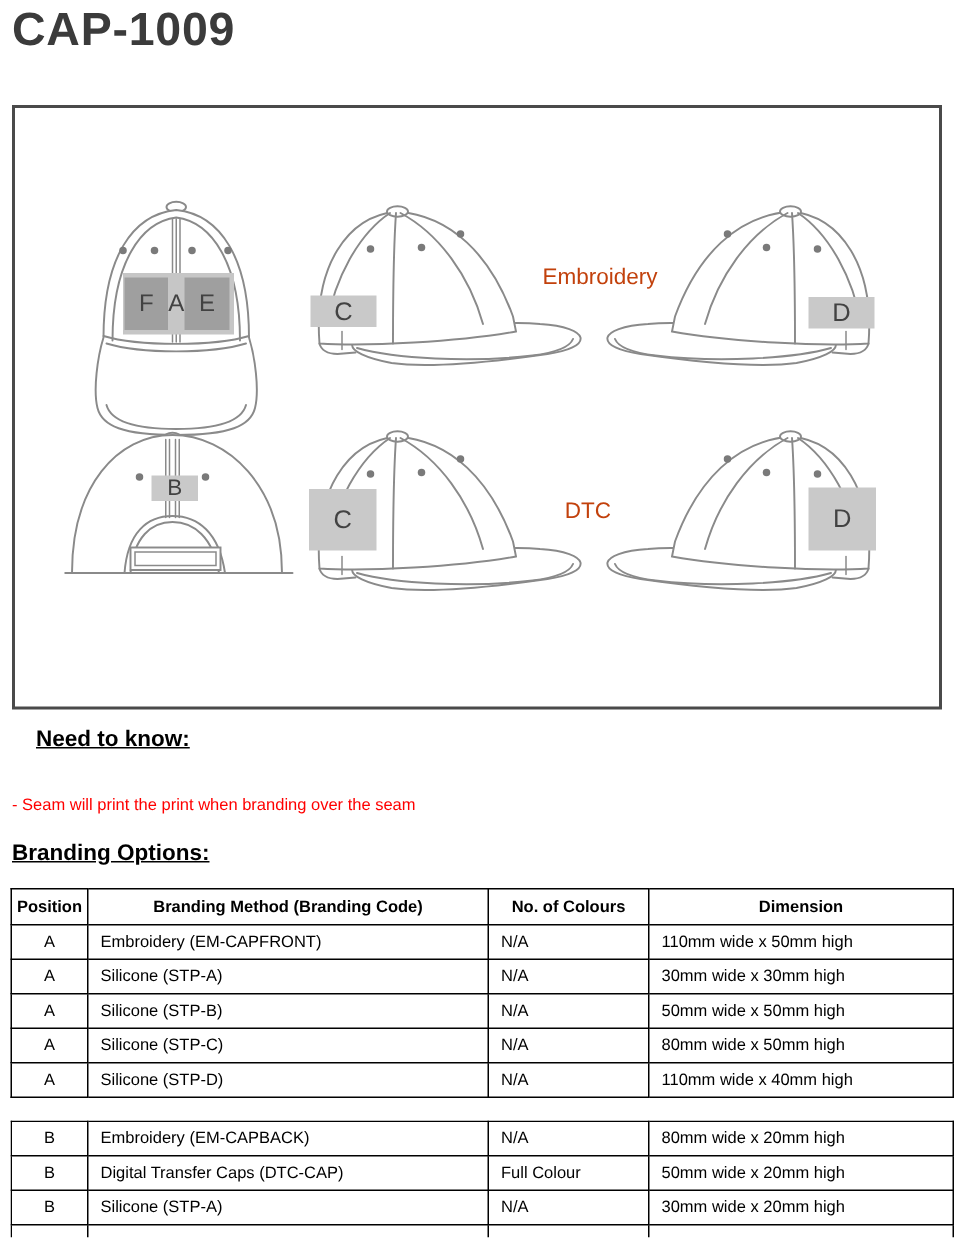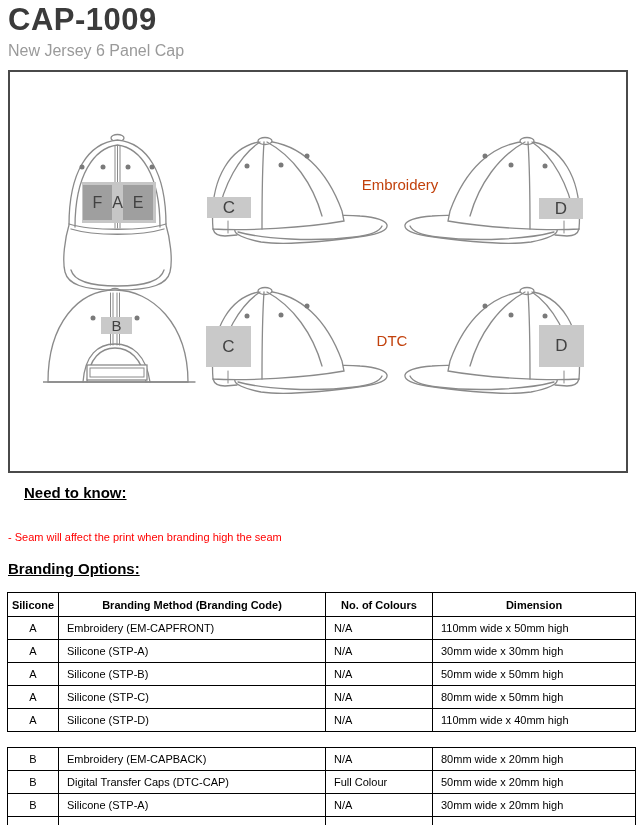--- a/index.html
+++ b/index.html
@@ -33,21 +33,20 @@
   #table1{top:592px;}
   .tbl2-wrap{position:absolute;left:7px;top:747px;width:630px;height:78px;overflow:hidden;}
   #table2{position:static;}
 </style>
 </head>
 <body>
 
 <div id="page">
 
   <div class="title">CAP-1009</div>
-  <div class="subtitle">New Jersey 6 Panel Cap</div>
 
   <div class="diagram-box">
 
     <svg class="cap-svg" style="left:52px;top:48px" width="112" height="172" viewBox="0 0 112 172">
       <g stroke="#8a8a8a" stroke-width="1.3" fill="#fff" stroke-linecap="round">
         <ellipse cx="55.5" cy="18" rx="6.5" ry="3.5"></ellipse>
         <path d="M55.5,20 C26,23 7,52 7,105 C3,118 0,140 3,152 C6,164 20,170 55.5,170 C91,170 105,164 108,152 C111,140 108,118 104,105 C104,52 85,23 55.5,20 Z"></path>
         <path d="M13,107 C13,55 32,28 55.5,25 C79,28 98,55 98,107" fill="none"></path>
         <path d="M7,104 C30,111 81,111 104,104" fill="none"></path>
         <path d="M9,109 C32,116 79,116 102,109" fill="none"></path>
@@ -171,34 +170,34 @@
 
     <div class="pos-label big" style="left:197px;top:125px;width:44px;height:21px;">C</div>
     <div class="pos-label big" style="left:529px;top:126px;width:44px;height:21px;">D</div>
 
     <div class="pos-label big" style="left:196px;top:254px;width:45px;height:41px;">C</div>
     <div class="pos-label big" style="left:529px;top:253px;width:45px;height:42px;">D</div>
   </div>
 
   <div class="section-heading" style="top:484px;margin-left:16px;">Need to know:</div>
 
-  <div class="note" style="color: rgb(255, 0, 0);">- Seam will affect the print when branding high the seam</div>
+  <div class="note" style="color: rgb(255, 0, 0);">- Seam will print the print when branding over the seam</div>
 
   <div class="section-heading" style="top:560px;">Branding Options:</div>
 
   <table class="tbl" id="table1">
     <colgroup>
         <col style="width:51px">
         <col style="width:267px">
         <col style="width:107px">
         <col style="width:203px">
       </colgroup>
     <thead>
       <tr>
-        <th>Silicone</th>
+        <th>Position</th>
         <th>Branding Method (Branding Code)</th>
         <th>No. of Colours</th>
         <th>Dimension</th>
       </tr>
     </thead>
     <tbody>
         <tr>
           <td>A</td>
           <td>Embroidery (EM-CAPFRONT)</td>
           <td>N/A</td>

